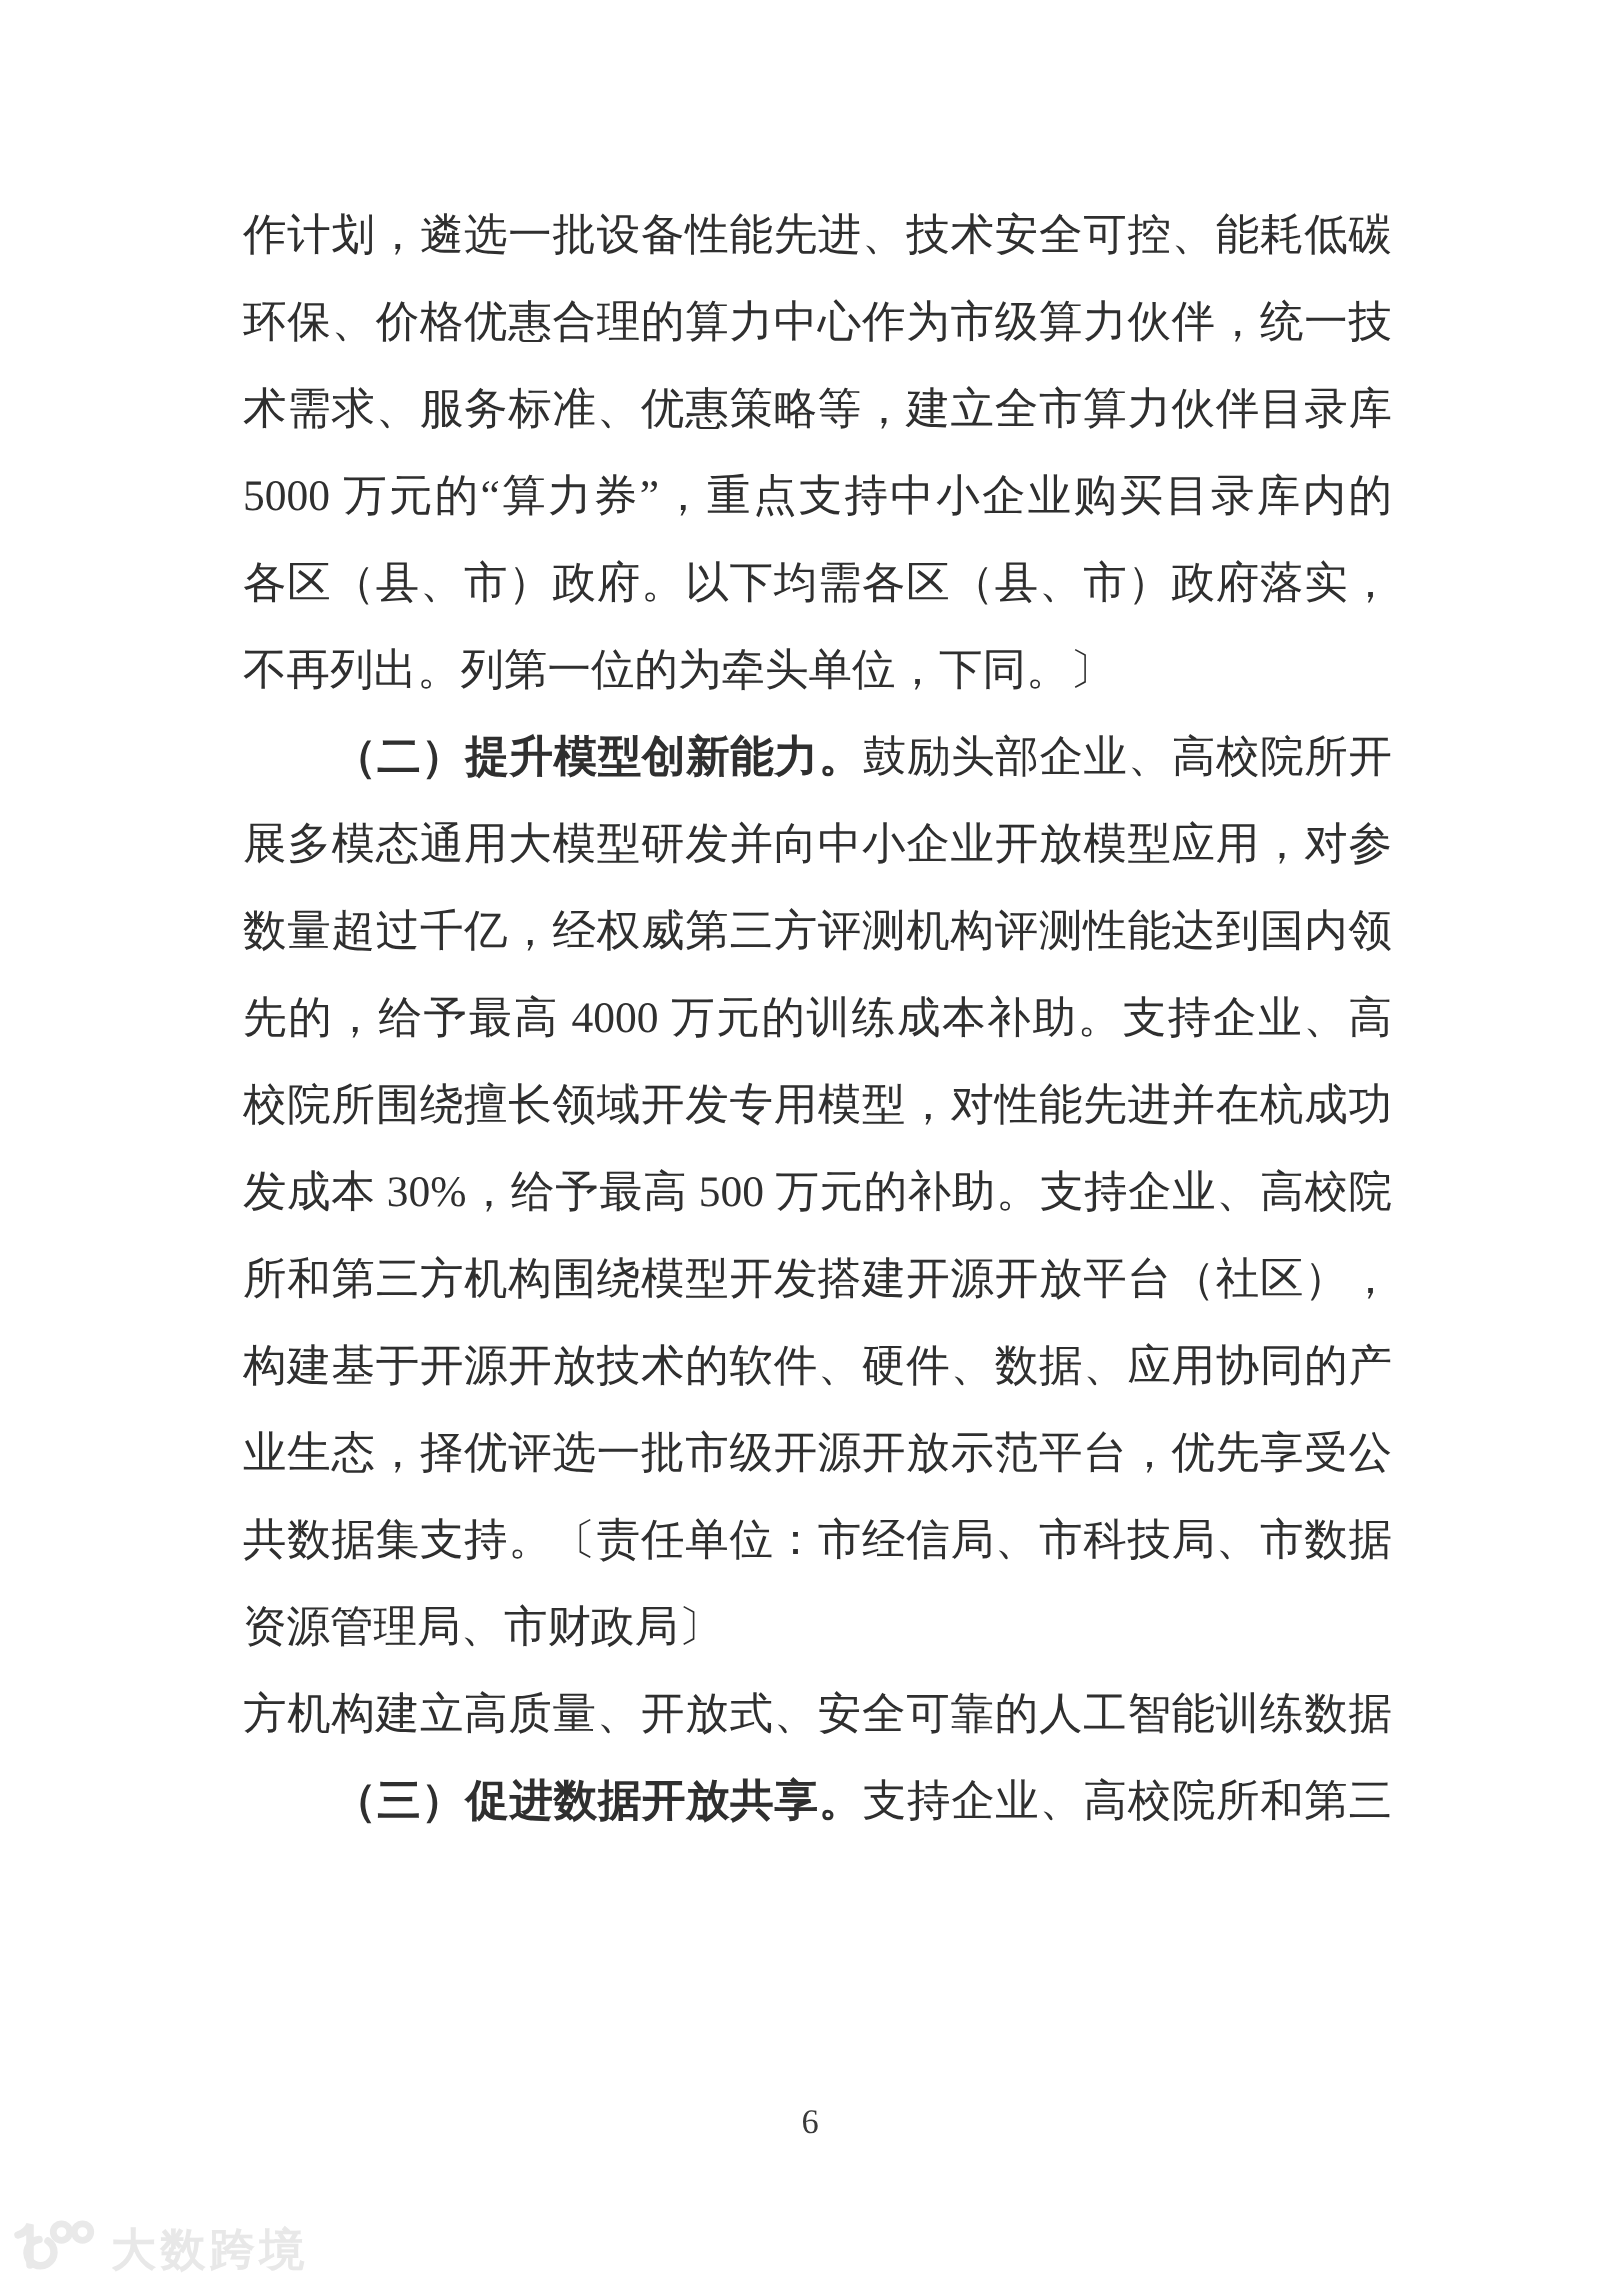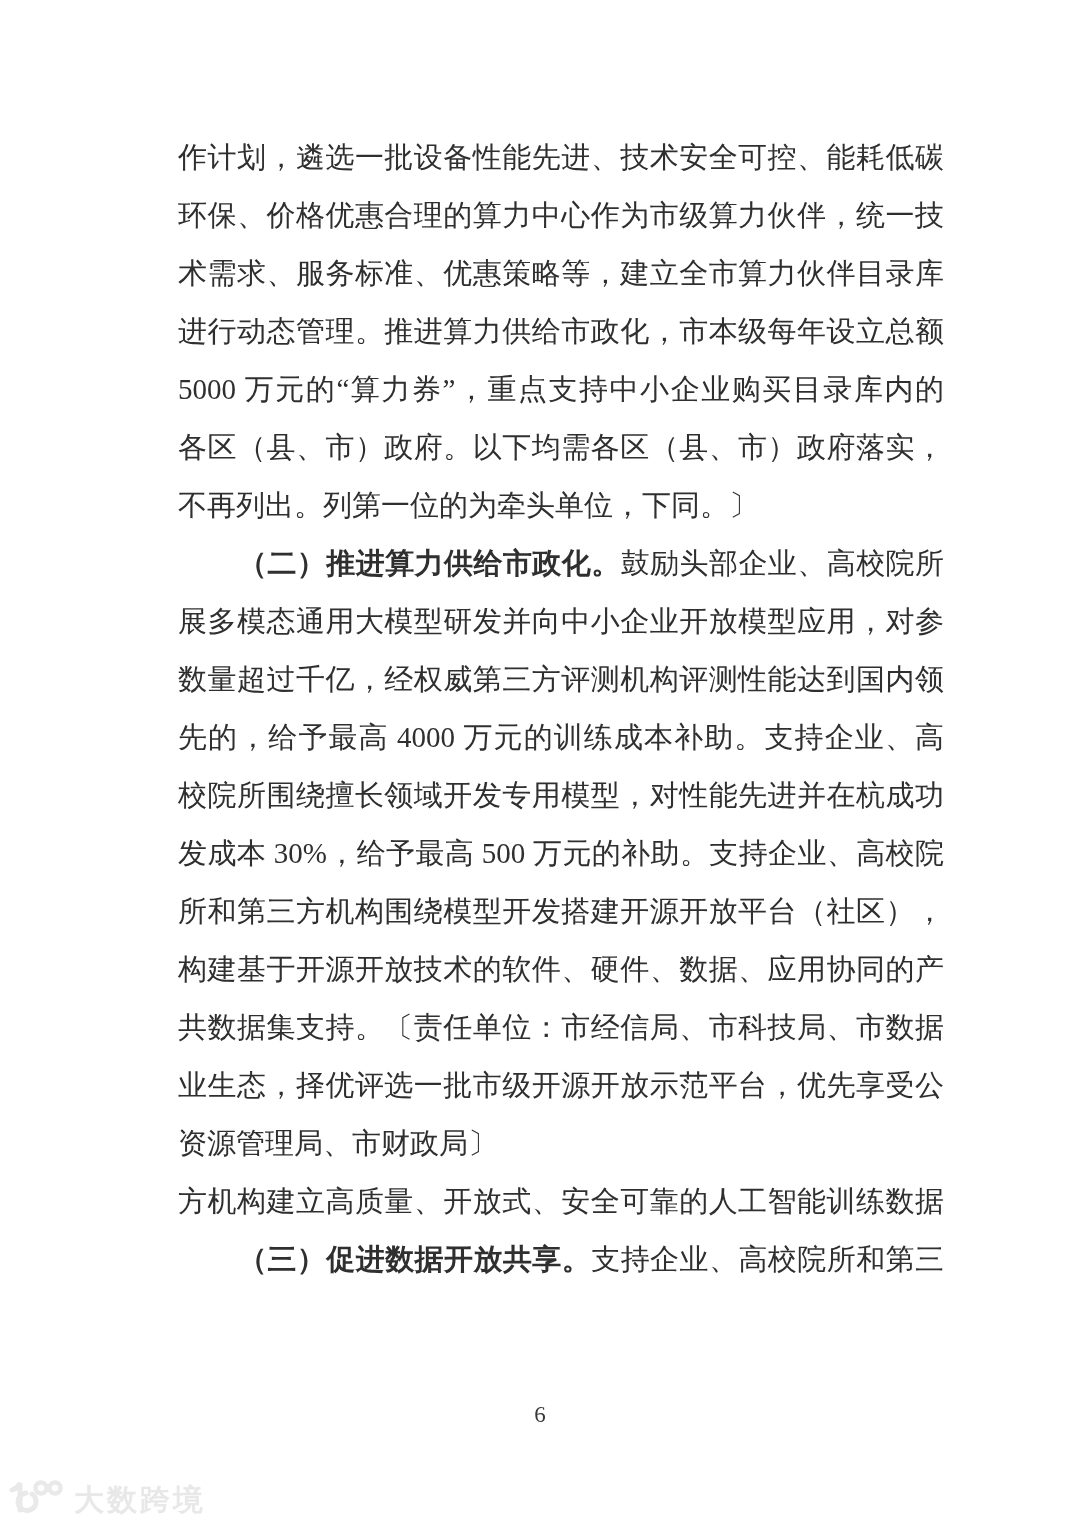--- a/index.html
+++ b/index.html
@@ -10,21 +10,21 @@
   .page {
     position: relative;
     width: 1080px;
     height: 1527px;
     background: #ffffff;
     overflow: hidden;
     font-family: "Liberation Serif", "DejaVu Serif", serif;
   }
   .content {
     position: absolute;
-    left: 178px;
+    left: 162px;
     top: 128px;
     width: 766px;
     color: #2f2f2f;
   }
   .line {
     font-size: 29px;
     height: 58px;
     line-height: 58px;
     text-align: justify;
     text-align-last: justify;
@@ -70,34 +70,33 @@
 </head>
 <body>
 
 <div class="page">
 
   <div class="content">
 
   <div class="line"><span>作计划，遴选一批设备性能先进、技术安全可控、能耗低碳</span><span class="bold-seg"></span><span></span></div>
       <div class="line"><span>环保、价格优惠合理的算力中心作为市级算力伙伴，统一技</span><span class="bold-seg"></span><span></span></div>
       <div class="line"><span>术需求、服务标准、优惠策略等，建立全市算力伙伴目录库</span><span class="bold-seg"></span><span></span></div>
-      <div class="line"><span>进行动态管理。推进算力供给市政化，市本级每年设立总额</span><span class="bold-seg"></span><span></span></div>
       <div class="line"><span>5000 万元的“算力券”，重点支持中小企业购买目录库内的</span><span class="bold-seg"></span><span></span></div>
       <div class="line"><span>各区（县、市）政府。以下均需各区（县、市）政府落实，</span><span class="bold-seg"></span><span></span></div>
       <div class="line end"><span>不再列出。列第一位的为牵头单位，下同。〕</span><span class="bold-seg"></span><span></span></div>
-      <div class="line indent"><span></span><span class="bold-seg">（二）推进算力供给市政化。</span><span>鼓励头部企业、高校院所开</span></div>
+      <div class="line indent"><span></span><span class="bold-seg">（二）提升模型创新能力。</span><span>鼓励头部企业、高校院所开</span></div>
       <div class="line"><span>展多模态通用大模型研发并向中小企业开放模型应用，对参</span><span class="bold-seg"></span><span></span></div>
       <div class="line"><span>数量超过千亿，经权威第三方评测机构评测性能达到国内领</span><span class="bold-seg"></span><span></span></div>
       <div class="line"><span>先的，给予最高 4000 万元的训练成本补助。支持企业、高</span><span class="bold-seg"></span><span></span></div>
       <div class="line"><span>校院所围绕擅长领域开发专用模型，对性能先进并在杭成功</span><span class="bold-seg"></span><span></span></div>
       <div class="line"><span>发成本 30%，给予最高 500 万元的补助。支持企业、高校院</span><span class="bold-seg"></span><span></span></div>
       <div class="line"><span>所和第三方机构围绕模型开发搭建开源开放平台（社区），</span><span class="bold-seg"></span><span></span></div>
       <div class="line"><span>构建基于开源开放技术的软件、硬件、数据、应用协同的产</span><span class="bold-seg"></span><span></span></div>
+      <div class="line"><span>业生态，择优评选一批市级开源开放示范平台，优先享受公</span><span class="bold-seg"></span><span></span></div>
       <div class="line"><span>共数据集支持。〔责任单位：市经信局、市科技局、市数据</span><span class="bold-seg"></span><span></span></div>
-      <div class="line"><span>业生态，择优评选一批市级开源开放示范平台，优先享受公</span><span class="bold-seg"></span><span></span></div>
       <div class="line end"><span>资源管理局、市财政局〕</span><span class="bold-seg"></span><span></span></div>
       <div class="line"><span>方机构建立高质量、开放式、安全可靠的人工智能训练数据</span><span class="bold-seg"></span><span></span></div>
       <div class="line indent"><span></span><span class="bold-seg">（三）促进数据开放共享。</span><span>支持企业、高校院所和第三</span></div>
     </div>
 
   <div class="page-num">6</div>
 
   <div class="watermark">
     <span>
       <svg width="56" height="40" viewBox="0 0 56 40" fill="none">

